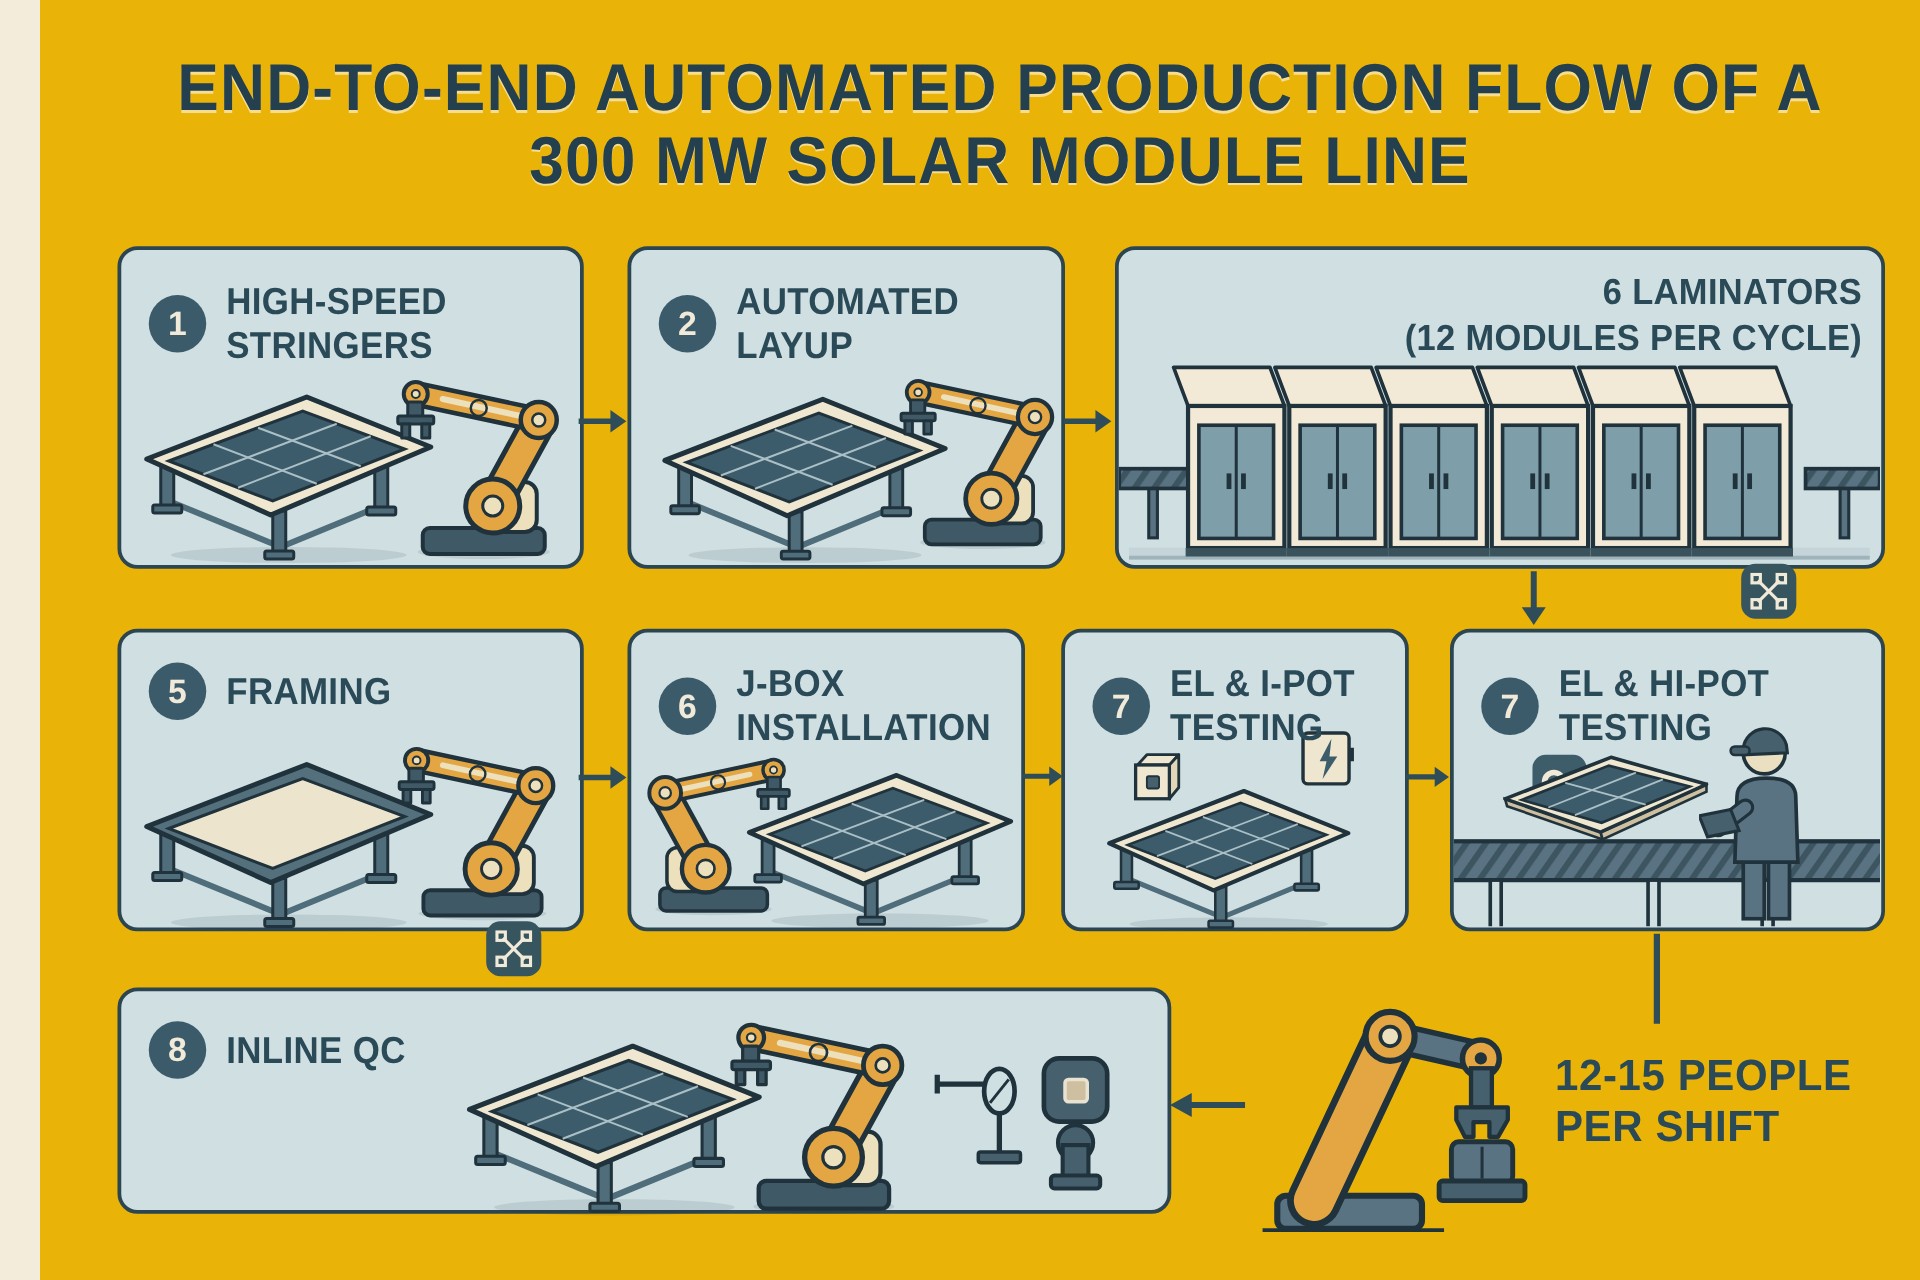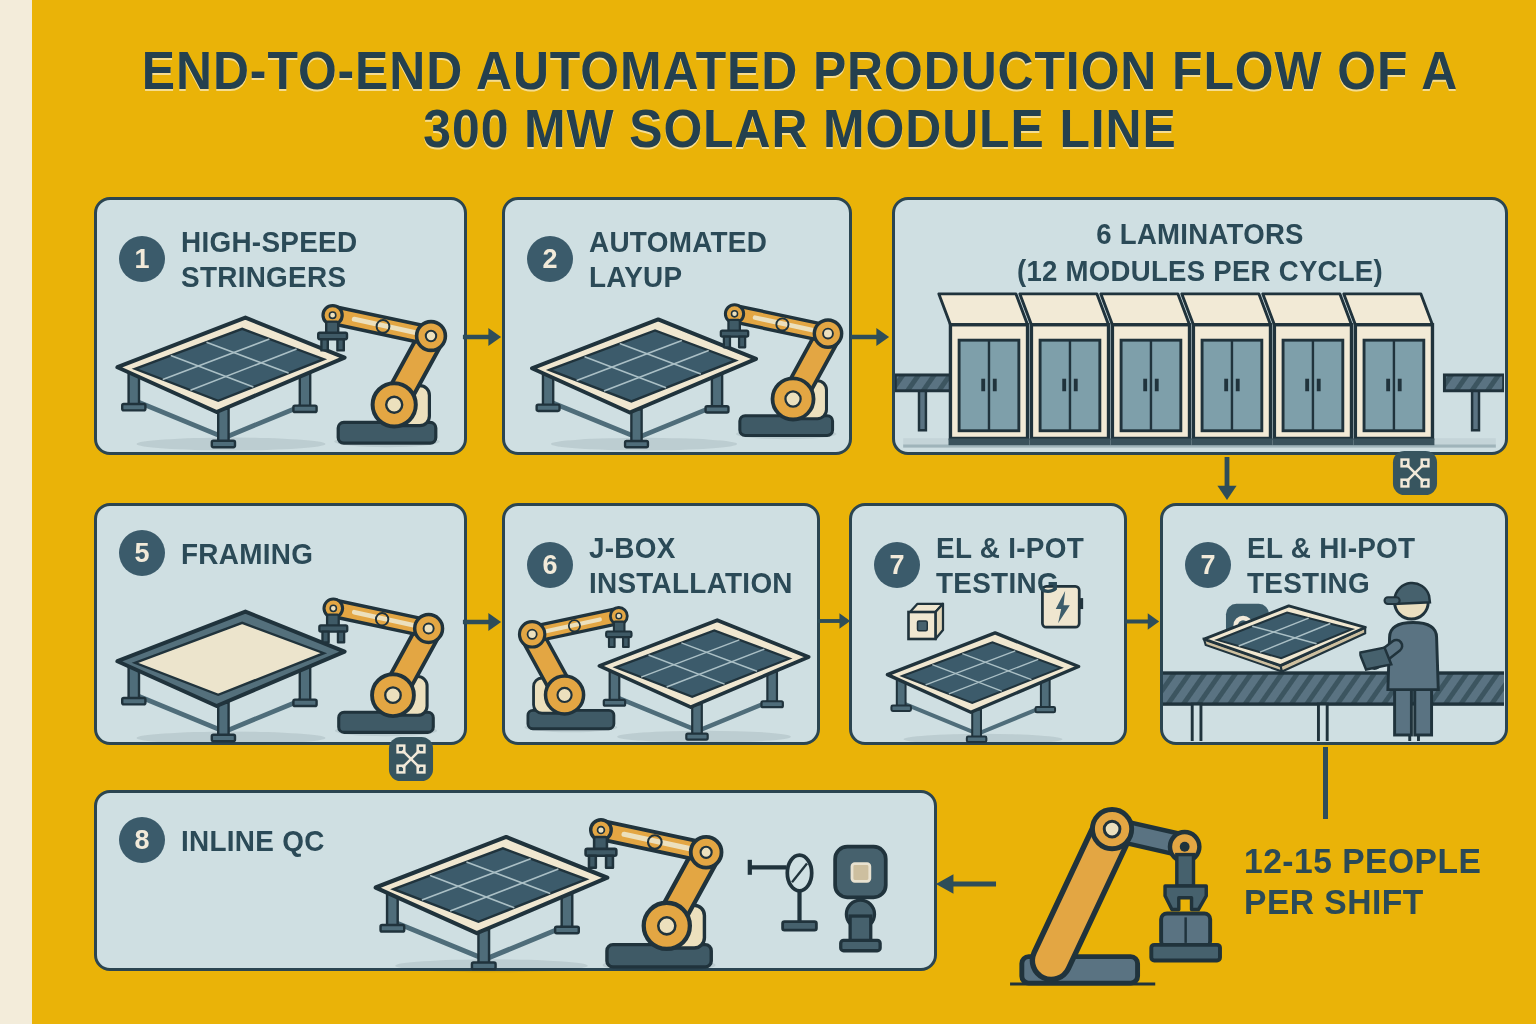--- a/index.html
+++ b/index.html
@@ -8,21 +8,21 @@
   .title{position:absolute;top:42px;left:0;right:0;text-align:center;color:#24404e;
          font-weight:700;font-size:53px;line-height:58px;letter-spacing:1px;
          transform:scaleX(.94);text-shadow:0 2px 0 rgba(255,255,255,.55);}
   .panel{position:absolute;background:#cfdfe2;border:3.5px solid #2b4551;border-radius:16px;box-sizing:border-box;}
   .hdr{position:absolute;left:22px;top:24px;display:flex;align-items:center;gap:16px;z-index:2;}
   .badge{width:46px;height:46px;border-radius:50%;background:#3b5b6b;color:#f2ead9;
          font-weight:700;font-size:27px;display:flex;align-items:center;justify-content:center;flex:0 0 auto;}
   .ptitle{font-weight:700;font-size:30px;line-height:35px;color:#2b4a57;letter-spacing:.3px;
           transform:scaleX(.93);transform-origin:left center;white-space:nowrap;}
   .ptitle span{display:block;}
-  .hdr-center{position:absolute;left:0;right:0;top:16px;text-align:center;z-index:2;}
+  .hdr-center{position:absolute;left:0;right:0;top:16px;text-align:right;z-index:2;}
   .hdr-center .ptitle{transform:scaleX(.95);transform-origin:center;font-size:29px;line-height:37px;}
   .illus{position:absolute;}
   .caption{position:absolute;left:1212px;top:840px;color:#2b4a57;font-weight:700;font-size:35px;
            line-height:41px;letter-spacing:.5px;transform:scaleX(.96);transform-origin:left top;}
   .caption span{display:block;}
   .vline{position:absolute;left:1291px;top:747px;width:4.5px;height:72px;background:#2e4d59;}
   .abs{position:absolute;}
 </style>
 </head>
 <body>

